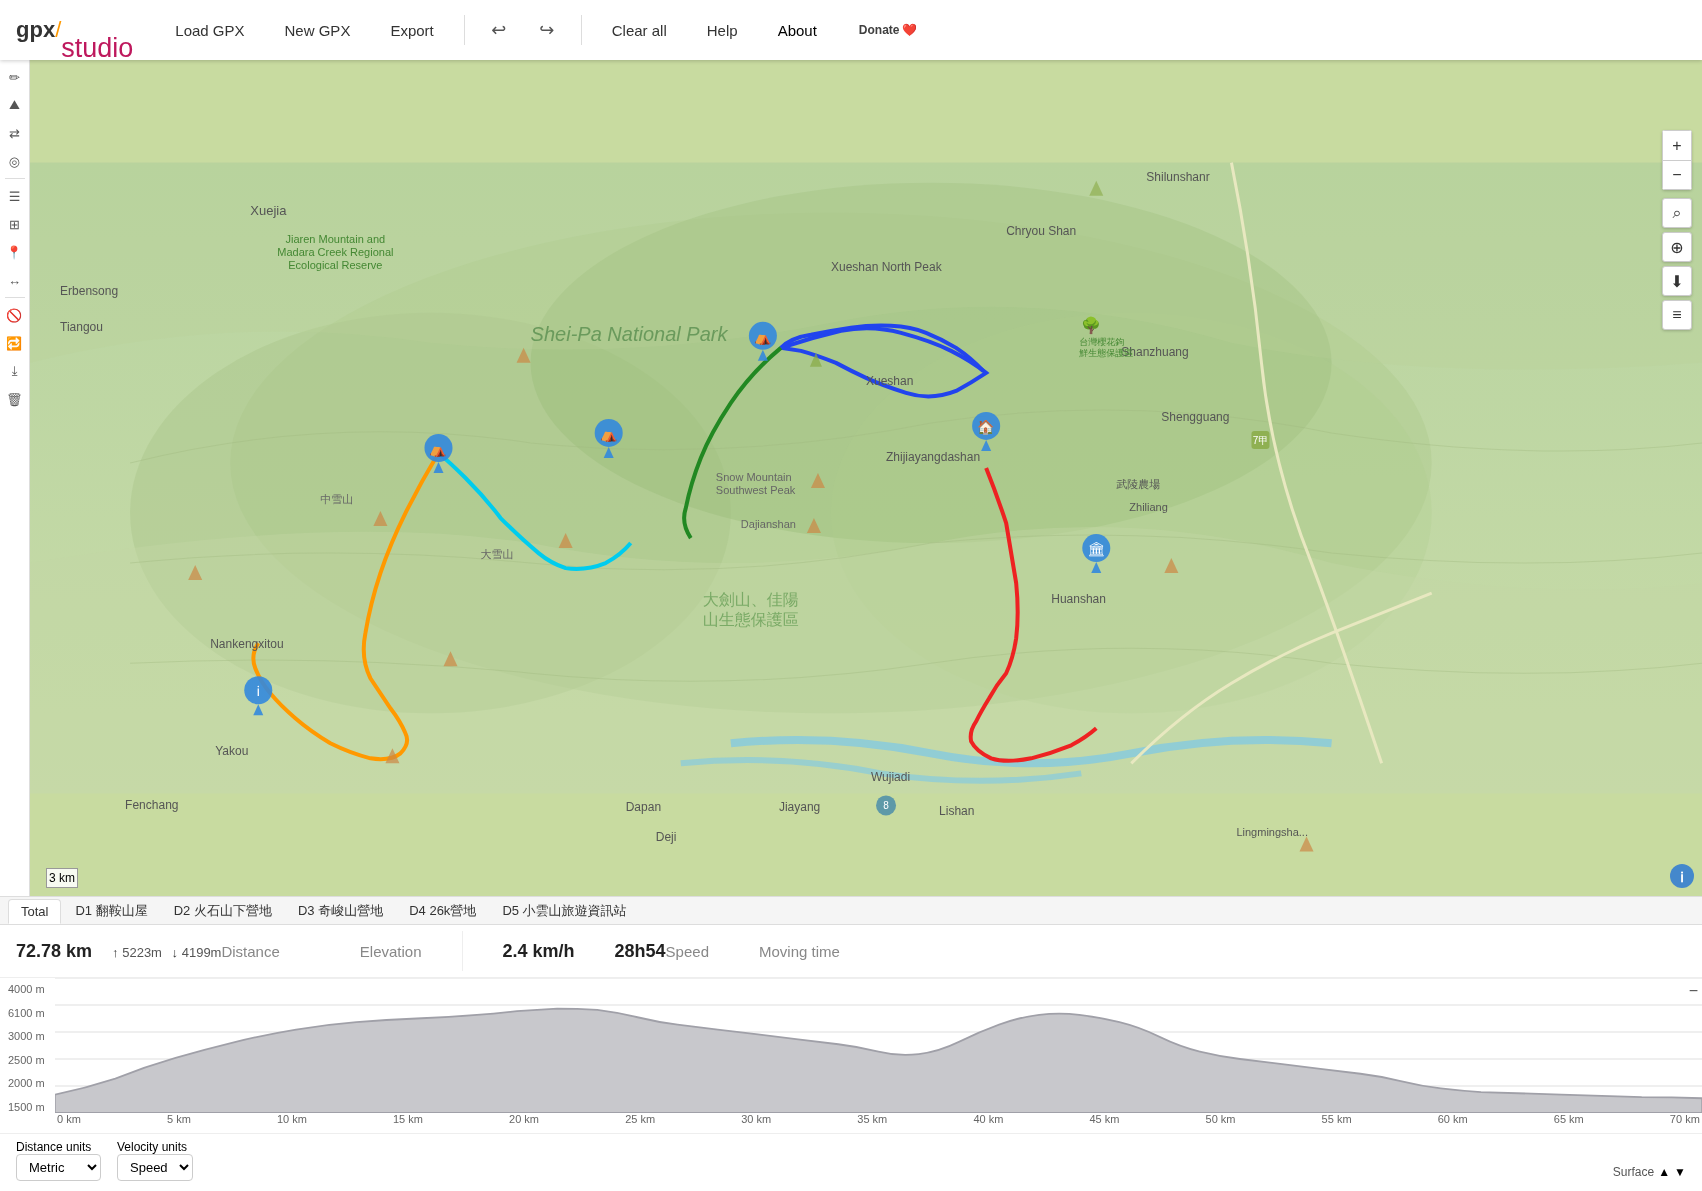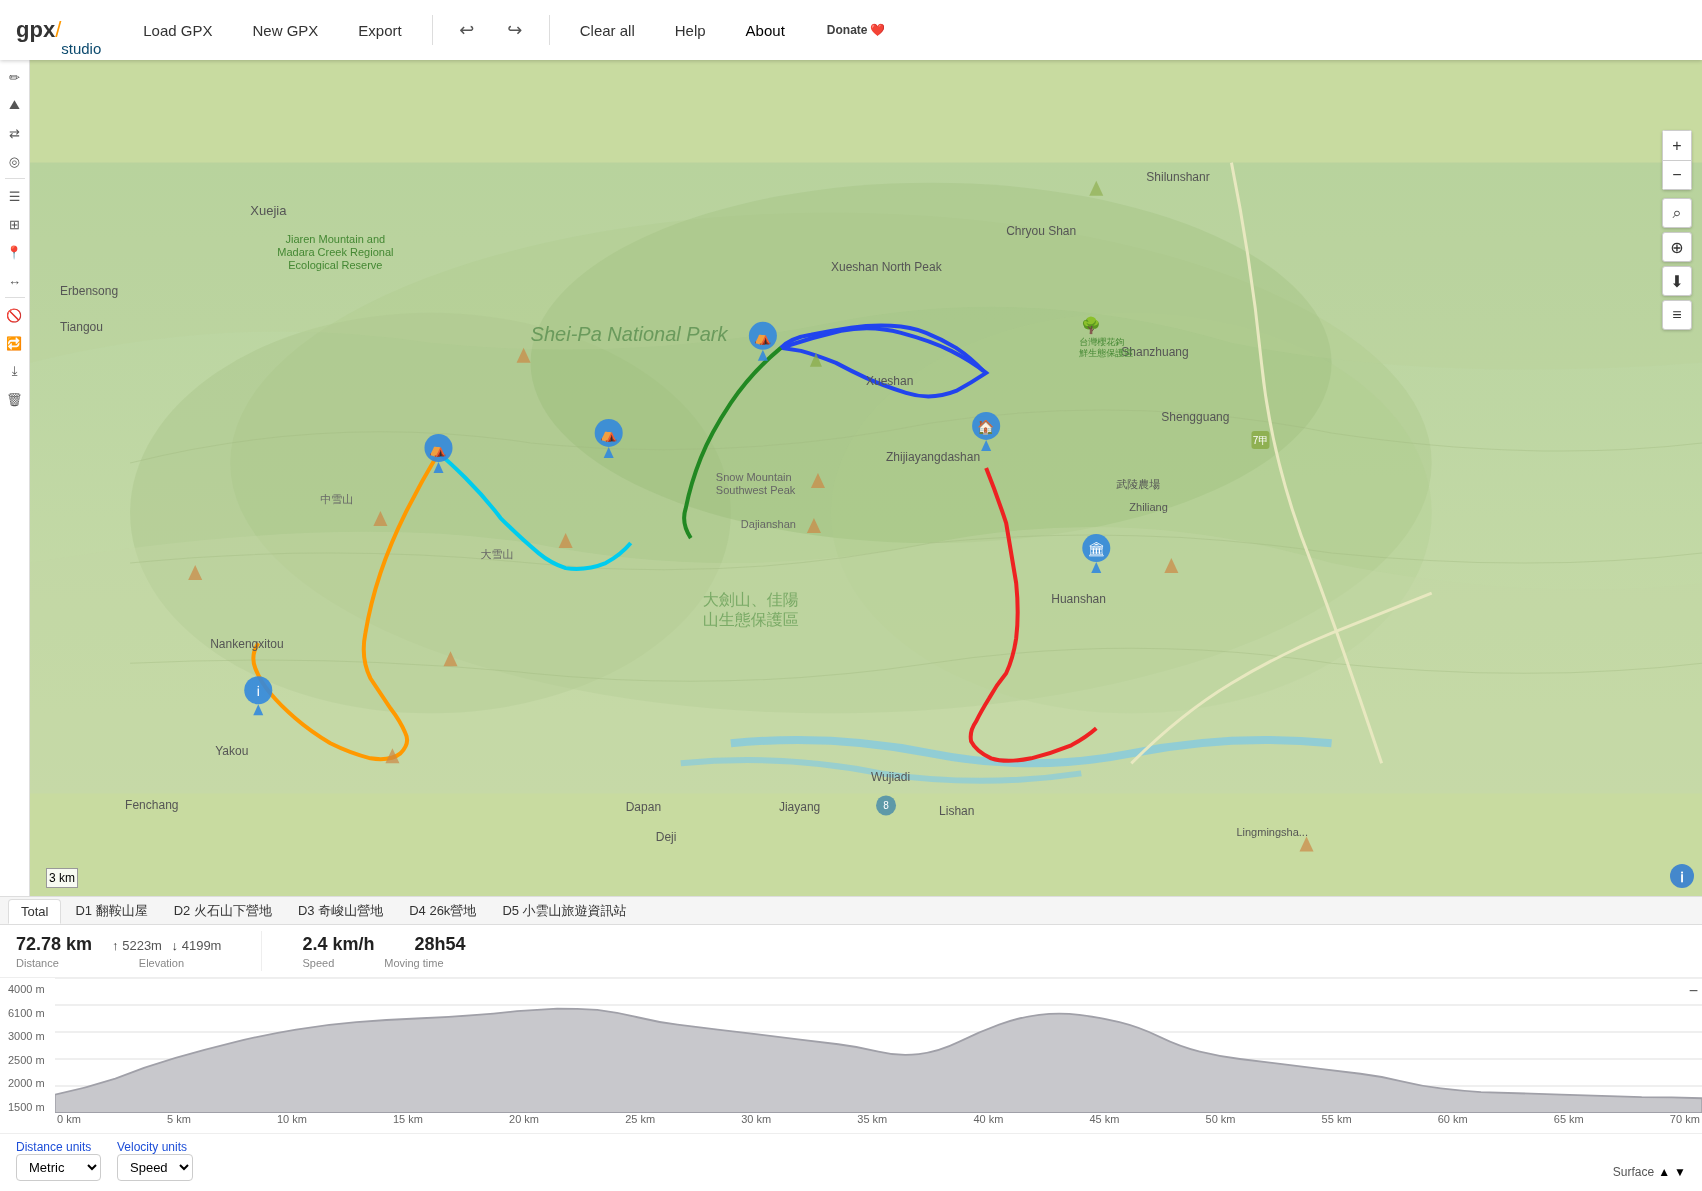--- a/index.html
+++ b/index.html
@@ -18,21 +18,21 @@
       box-shadow: 0 1px 4px rgba(0,0,0,0.2);
       gap: 12px;
     }
     #logo-area {
       display: flex;
       align-items: center;
       margin-right: 16px;
     }
     .logo-gpx { font-size: 22px; font-weight: bold; color: #333; }
     .logo-slash { color: #f90; font-size: 22px; }
-    .logo-studio { font-size: 15px; color: #0c4a6e; margin-top: 37px; }
+    .logo-studio { font-size: 27px; color: #be185d; margin-top: 37px; }
     .nav-btn {
       padding: 8px 14px;
       font-size: 15px;
       color: #333;
       background: none;
       border: none;
       cursor: pointer;
       border-radius: 4px;
       white-space: nowrap;
     }
@@ -222,22 +222,22 @@
     #stats-row {
       display: flex;
       align-items: center;
       padding: 6px 16px;
       gap: 40px;
       font-size: 13px;
       color: #555;
       border-bottom: 1px solid #eee;
     }
     .stat-main { font-size: 18px; font-weight: bold; color: #222; }
-    .stat-label { font-size: 11px; color: #888; margin-top: 2px; }
-    .stat-group { display: flex; flex-direction: column; }
+    .stat-label { font-size: 15px; color: #888; margin-top: 2px; }
+    .stat-group { display: flex; flex-direction: row; }
     .stat-inline { display: flex; gap: 20px; align-items: baseline; }
     .up-arrow { color: #333; }
     .down-arrow { color: #333; }
 
     
     #chart-container {
       position: relative;
       height: 155px;
       display: flex;
     }
@@ -284,21 +284,21 @@
       border-top: 1px solid #eee;
     }
     .select-control {
       padding: 4px 8px;
       border: 1px solid #ccc;
       border-radius: 4px;
       font-size: 13px;
       cursor: pointer;
       background: white;
     }
-    .control-label { font-size: 12px; color: #1d4ed8; }
+    .control-label { font-size: 12px; color: #000000; }
     .surface-indicator {
       position: absolute;
       right: 16px;
       bottom: 8px;
       font-size: 12px;
       color: #555;
       display: flex;
       align-items: center;
       gap: 4px;
     }

